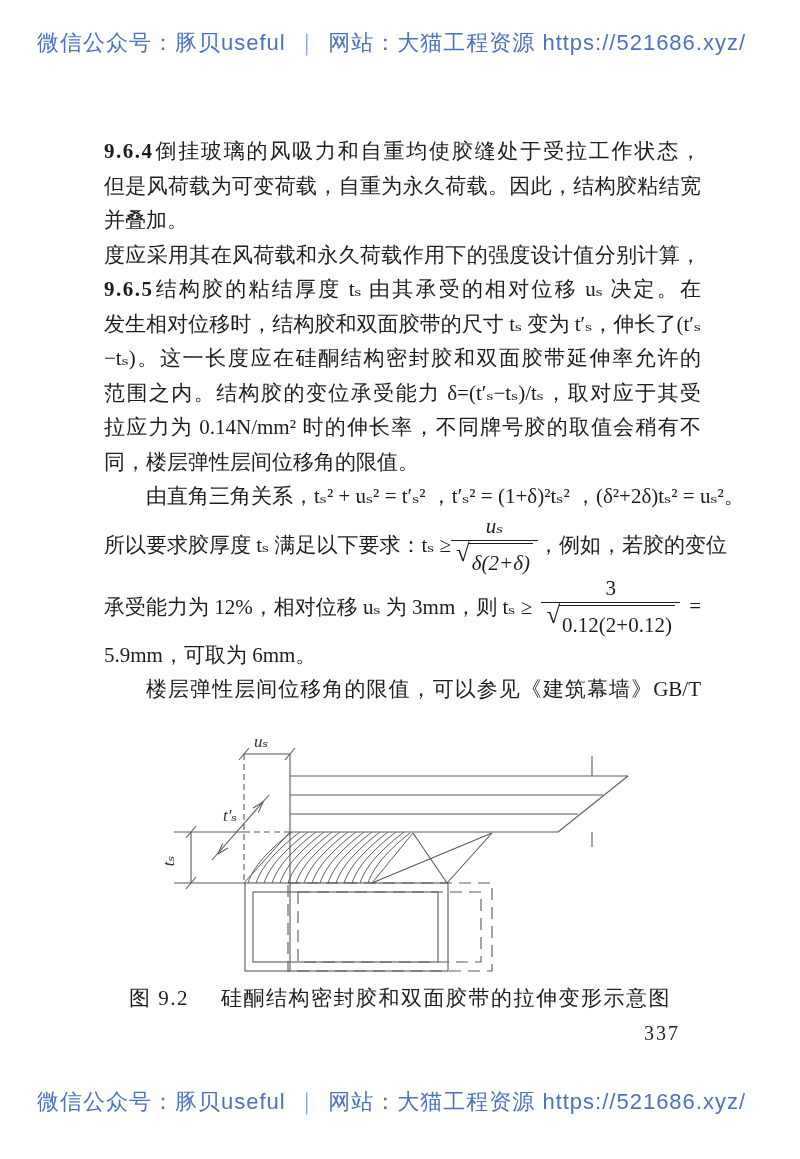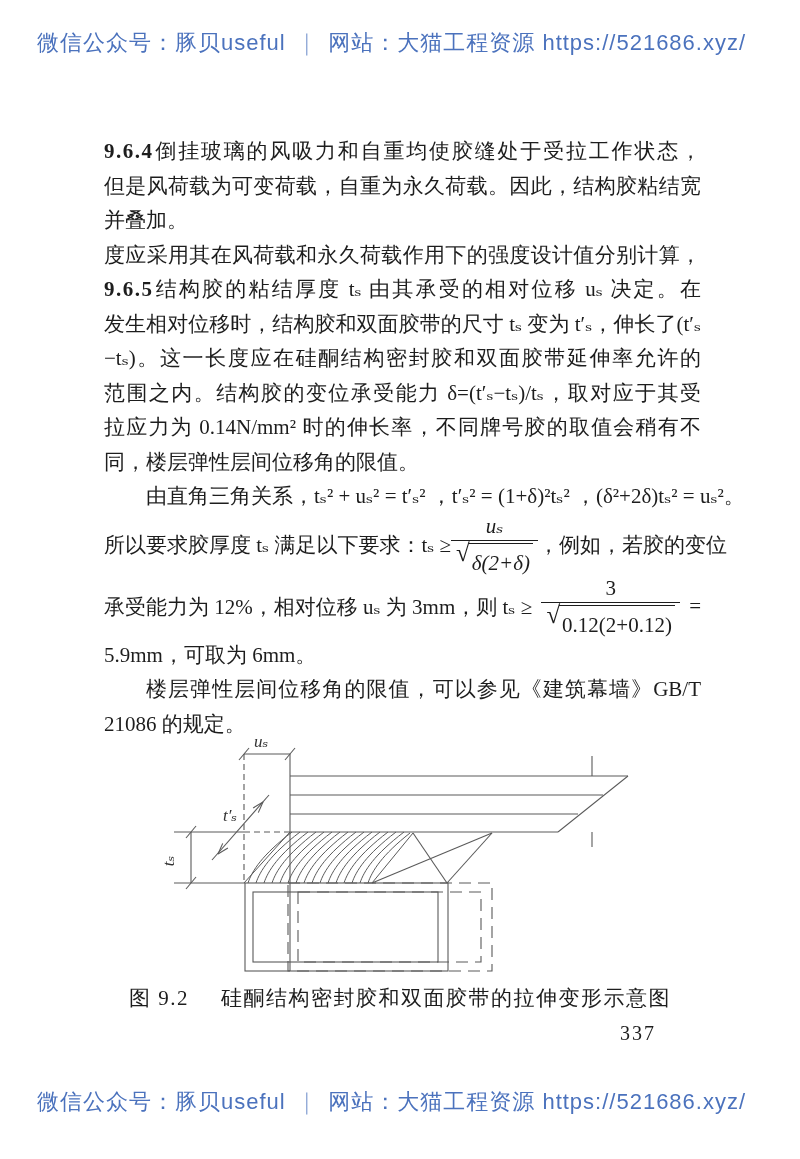--- a/index.html
+++ b/index.html
@@ -42,21 +42,21 @@
   .radicand{border-top:1.5px solid #1d1d1d;padding:7px 3px 0;}
   .it{font-style:italic;}
   
   .figure{position:absolute;left:160px;top:733px;}
   .fig-caption{
     position:absolute;left:0;top:984px;width:800px;text-align:center;
     font-size:21px;letter-spacing:1.5px;
   }
   .cap-label{margin-right:32px;}
   .page-number{
-    position:absolute;top:1022px;right:144px;font-size:20px;letter-spacing:2px;
+    position:absolute;top:1022px;right:120px;font-size:20px;letter-spacing:2px;
   }
   svg text{
     font-family:"Liberation Serif","DejaVu Serif",serif;
     font-style:italic;font-size:17px;fill:#333;
   }
 </style>
 </head>
 <body>
 
 <div class="watermark wm-top">
@@ -99,21 +99,20 @@
           <span class="rsign">√</span>
           <span class="radicand">0.12(2+0.12)</span>
         </span>
     </span>
     <span>=</span>
   </div>
 
   <div class="line short">5.9mm，可取为 6mm。</div>
 
   <div class="line indent">楼层弹性层间位移角的限值，可以参见《建筑幕墙》GB/T</div>
-  <div class="line short">21086 的规定。</div>
 </div>
 
 <div class="figure">
   <svg width="520" height="250" viewBox="0 0 520 250" fill="none" stroke="#5a5a5a" stroke-width="1.1" stroke-linecap="butt">
 
     <g>
       <line x1="84" y1="21" x2="130" y2="21"></line>
       <line x1="79" y1="27" x2="89" y2="15"></line>
       <line x1="125" y1="27" x2="135" y2="15"></line>
       <line x1="84" y1="21" x2="84" y2="149" stroke-dasharray="6 4"></line>

